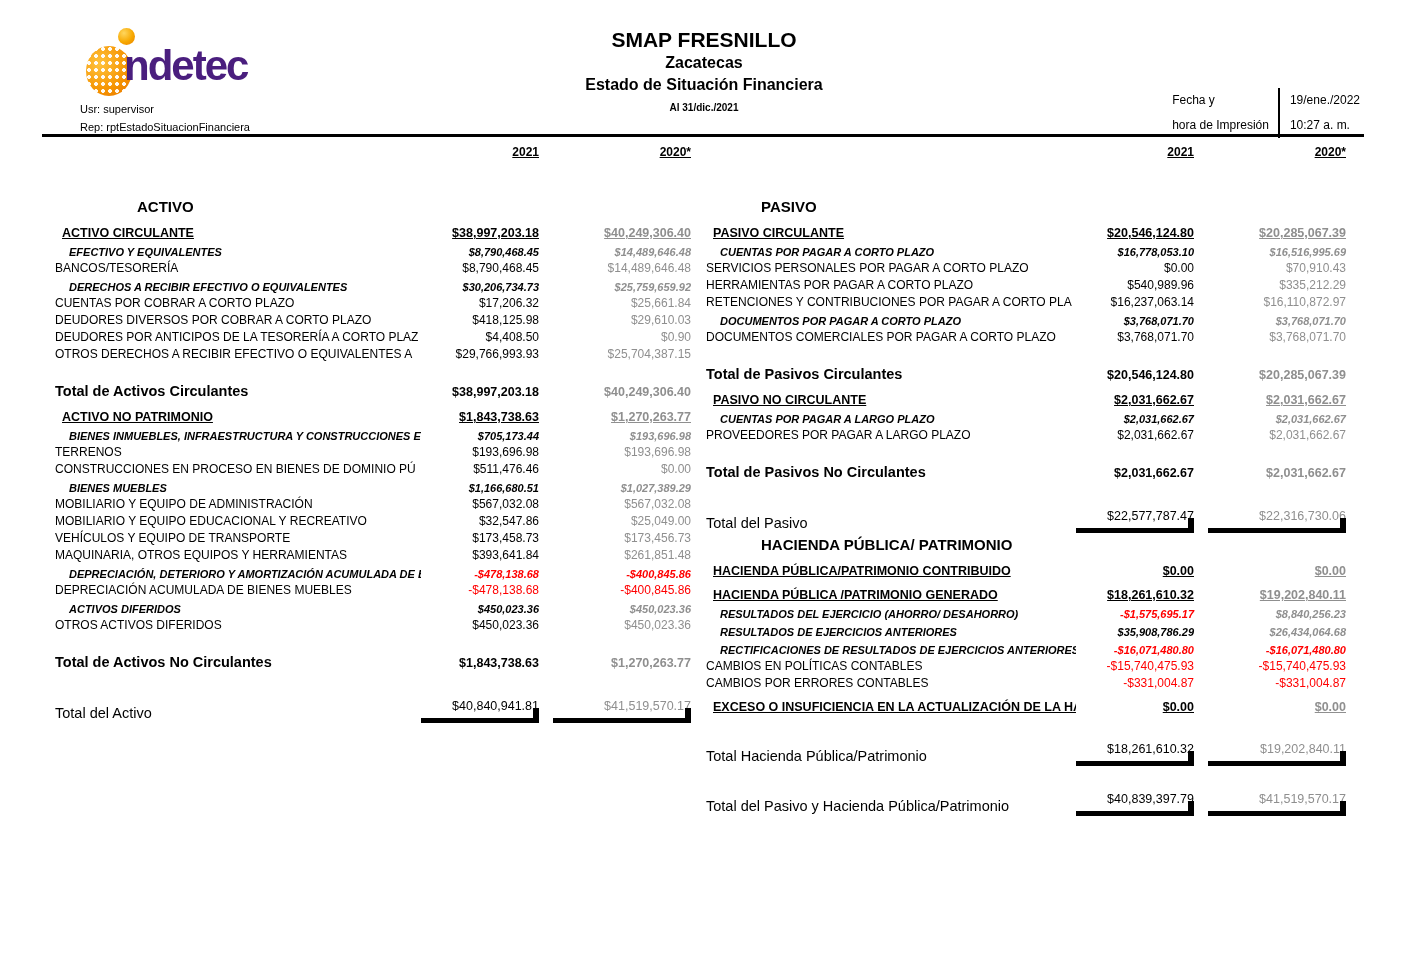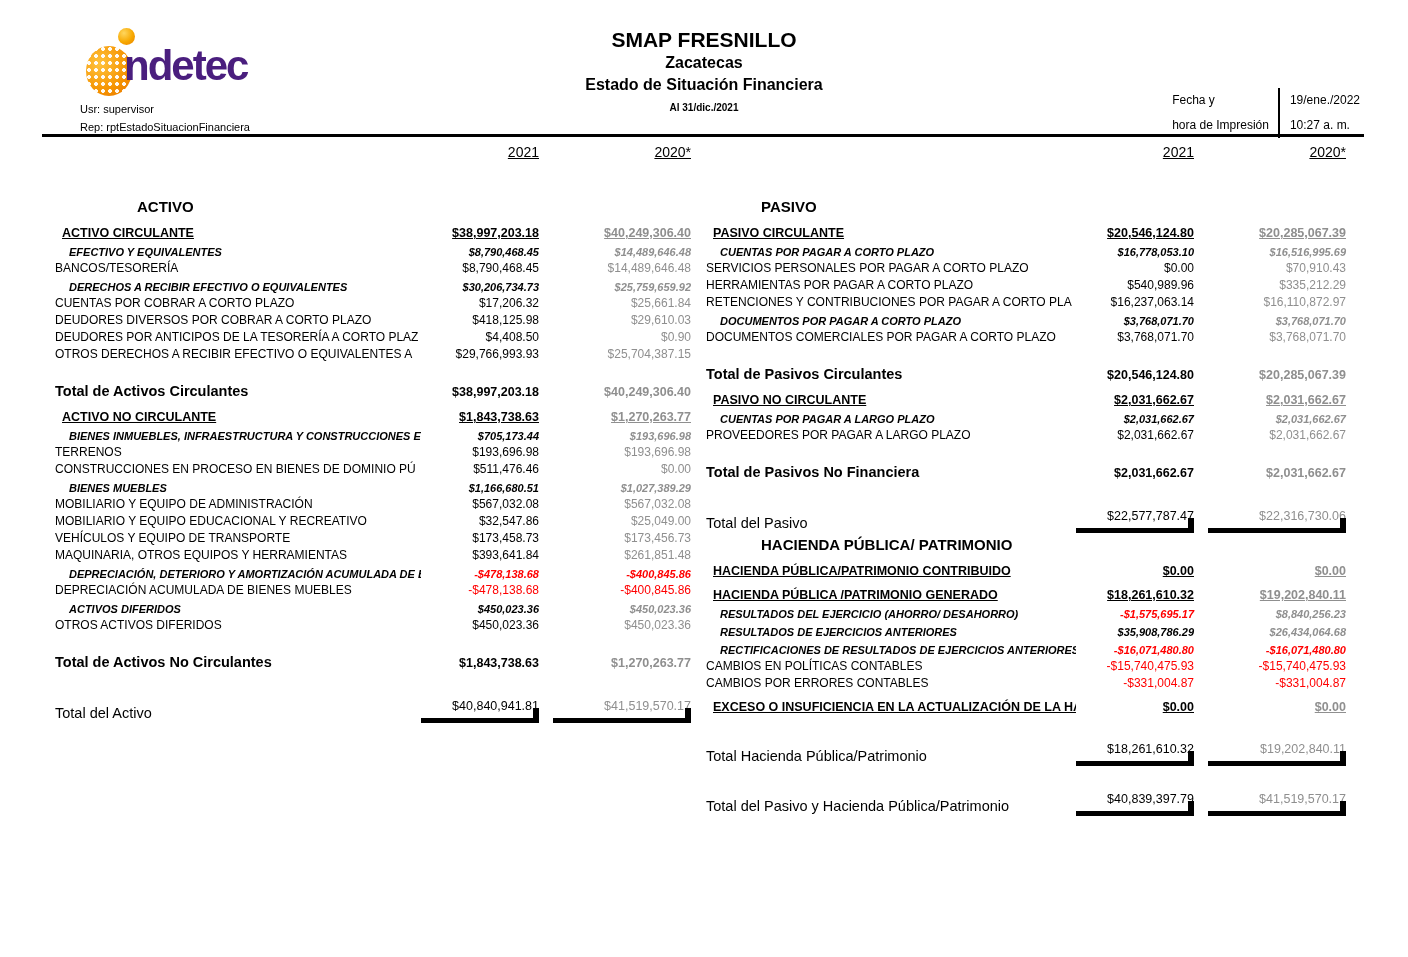--- a/index.html
+++ b/index.html
@@ -38,21 +38,21 @@
   .pi-labels { text-align:left; line-height:25px; padding-right:9px; }
   .pi-values { border-left:2px solid #000; padding-left:10px; line-height:25px; }
 
   .top-rule { position:absolute; left:42px; right:44px; top:134px; height:3px; background:#000; }
 
   
   .panel { position:absolute; top:143px; }
   .panel-left  { left:55px;  width:636px; }
   .panel-right { left:706px; width:640px; }
 
-  .col-head { display:flex; font-size:14px; font-weight:normal; line-height:18px; }
+  .col-head { display:flex; font-size:12px; font-weight:bold; line-height:18px; }
   .col-head .sp { flex:1; }
   .col-head .c { width:118px; text-align:right; }
   .col-head .c2 { width:138px; margin-left:14px; }
   .col-head .u { text-decoration:underline; }
 
   .panel-title { font-size:15px; font-weight:bold; line-height:23px;margin-top:34px; }
   .panel-left  .panel-title { padding-left:82px; }
   .panel-right .panel-title { padding-left:55px; }
 
   .row { display:flex; align-items:baseline; }
@@ -164,21 +164,21 @@
           <div class="lbl"><span>OTROS DERECHOS A RECIBIR EFECTIVO O EQUIVALENTES A</span></div>
           <div class="v v1"><span>$29,766,993.93</span></div>
           <div class="v v2"><span>$25,704,387.15</span></div>
         </div>
         <div class="row subtotal">
           <div class="lbl"><span>Total de Activos Circulantes</span></div>
           <div class="v v1"><span>$38,997,203.18</span></div>
           <div class="v v2"><span>$40,249,306.40</span></div>
         </div>
         <div class="row section">
-          <div class="lbl"><span class="u">ACTIVO NO CIRCULANTE</span></div>
+          <div class="lbl"><span class="u">ACTIVO NO PATRIMONIO</span></div>
           <div class="v v1"><span class="u">$1,843,738.63</span></div>
           <div class="v v2"><span class="u">$1,270,263.77</span></div>
         </div>
         <div class="row group">
           <div class="lbl"><span>BIENES INMUEBLES, INFRAESTRUCTURA Y CONSTRUCCIONES EN P.</span></div>
           <div class="v v1"><span>$705,173.44</span></div>
           <div class="v v2"><span>$193,696.98</span></div>
         </div>
         <div class="row item">
           <div class="lbl"><span>TERRENOS</span></div>
@@ -305,21 +305,21 @@
           <div class="lbl"><span>CUENTAS POR PAGAR A LARGO PLAZO</span></div>
           <div class="v v1"><span>$2,031,662.67</span></div>
           <div class="v v2"><span>$2,031,662.67</span></div>
         </div>
         <div class="row item">
           <div class="lbl"><span>PROVEEDORES POR PAGAR A LARGO PLAZO</span></div>
           <div class="v v1"><span>$2,031,662.67</span></div>
           <div class="v v2"><span>$2,031,662.67</span></div>
         </div>
         <div class="row subtotal">
-          <div class="lbl"><span>Total de Pasivos No Financiera</span></div>
+          <div class="lbl"><span>Total de Pasivos No Circulantes</span></div>
           <div class="v v1"><span>$2,031,662.67</span></div>
           <div class="v v2"><span>$2,031,662.67</span></div>
         </div>
         <div class="row grandtotal">
           <div class="lbl"><span>Total del Pasivo</span></div>
           <div class="v v1"><span>$22,577,787.47</span><div class="gt-bar"></div></div>
           <div class="v v2"><span>$22,316,730.06</span><div class="gt-bar"></div></div>
         </div>
         <div class="row heading">
           <div class="lbl"><span>HACIENDA PÚBLICA/ PATRIMONIO</span></div>

